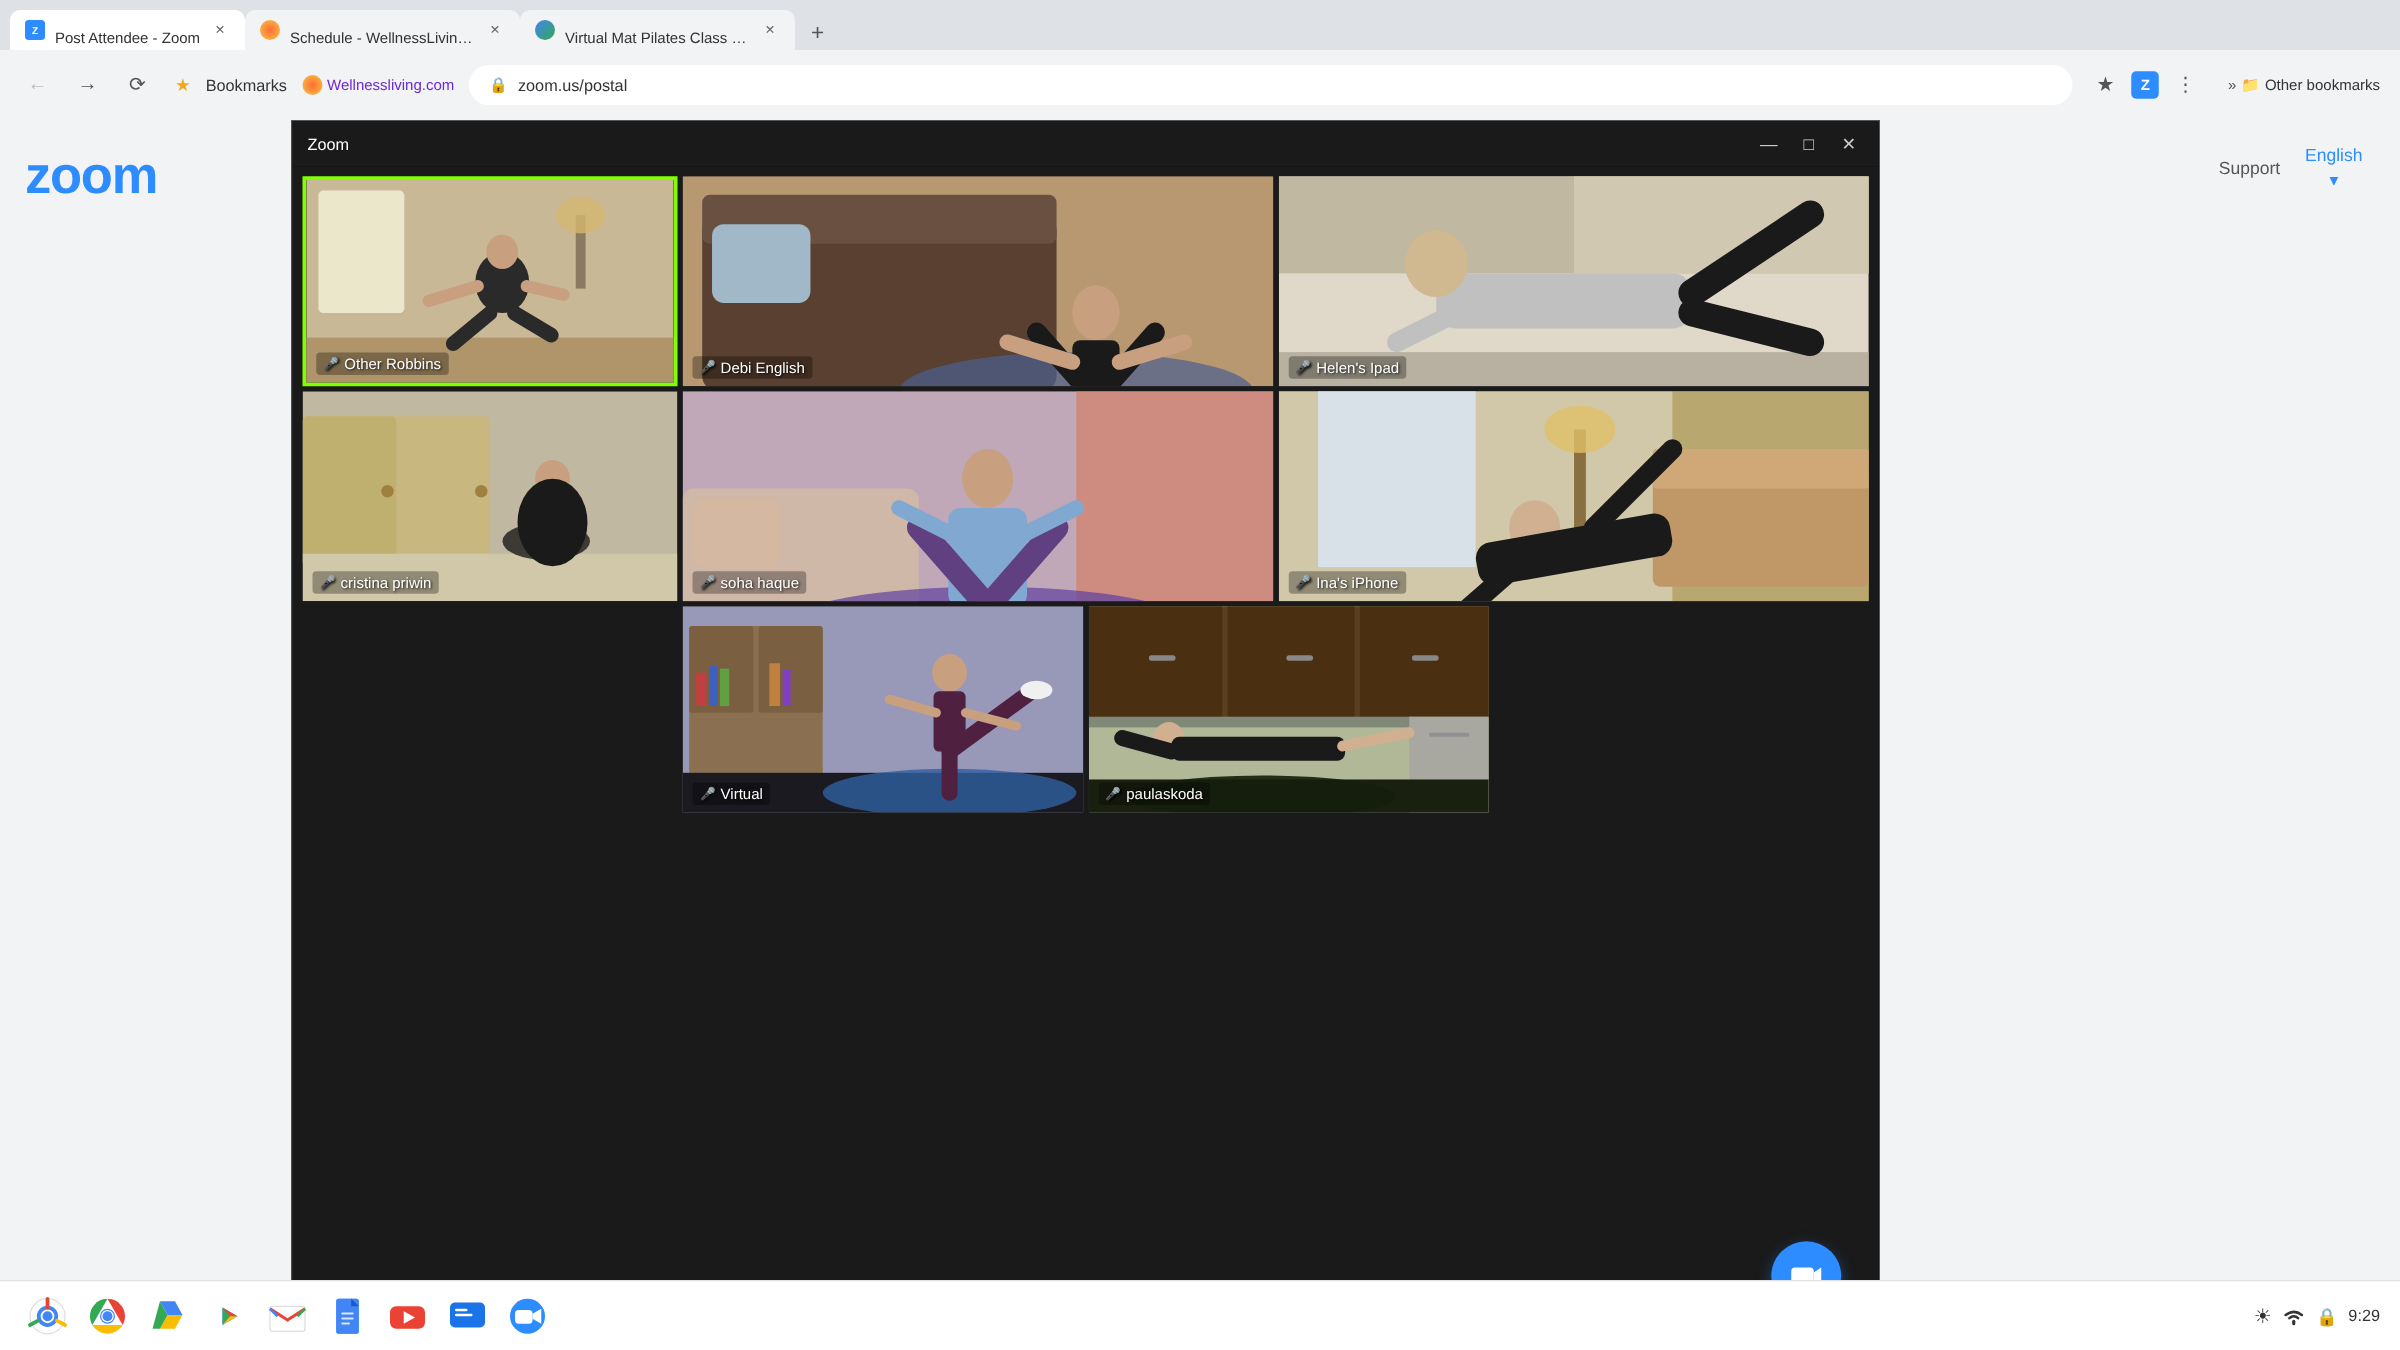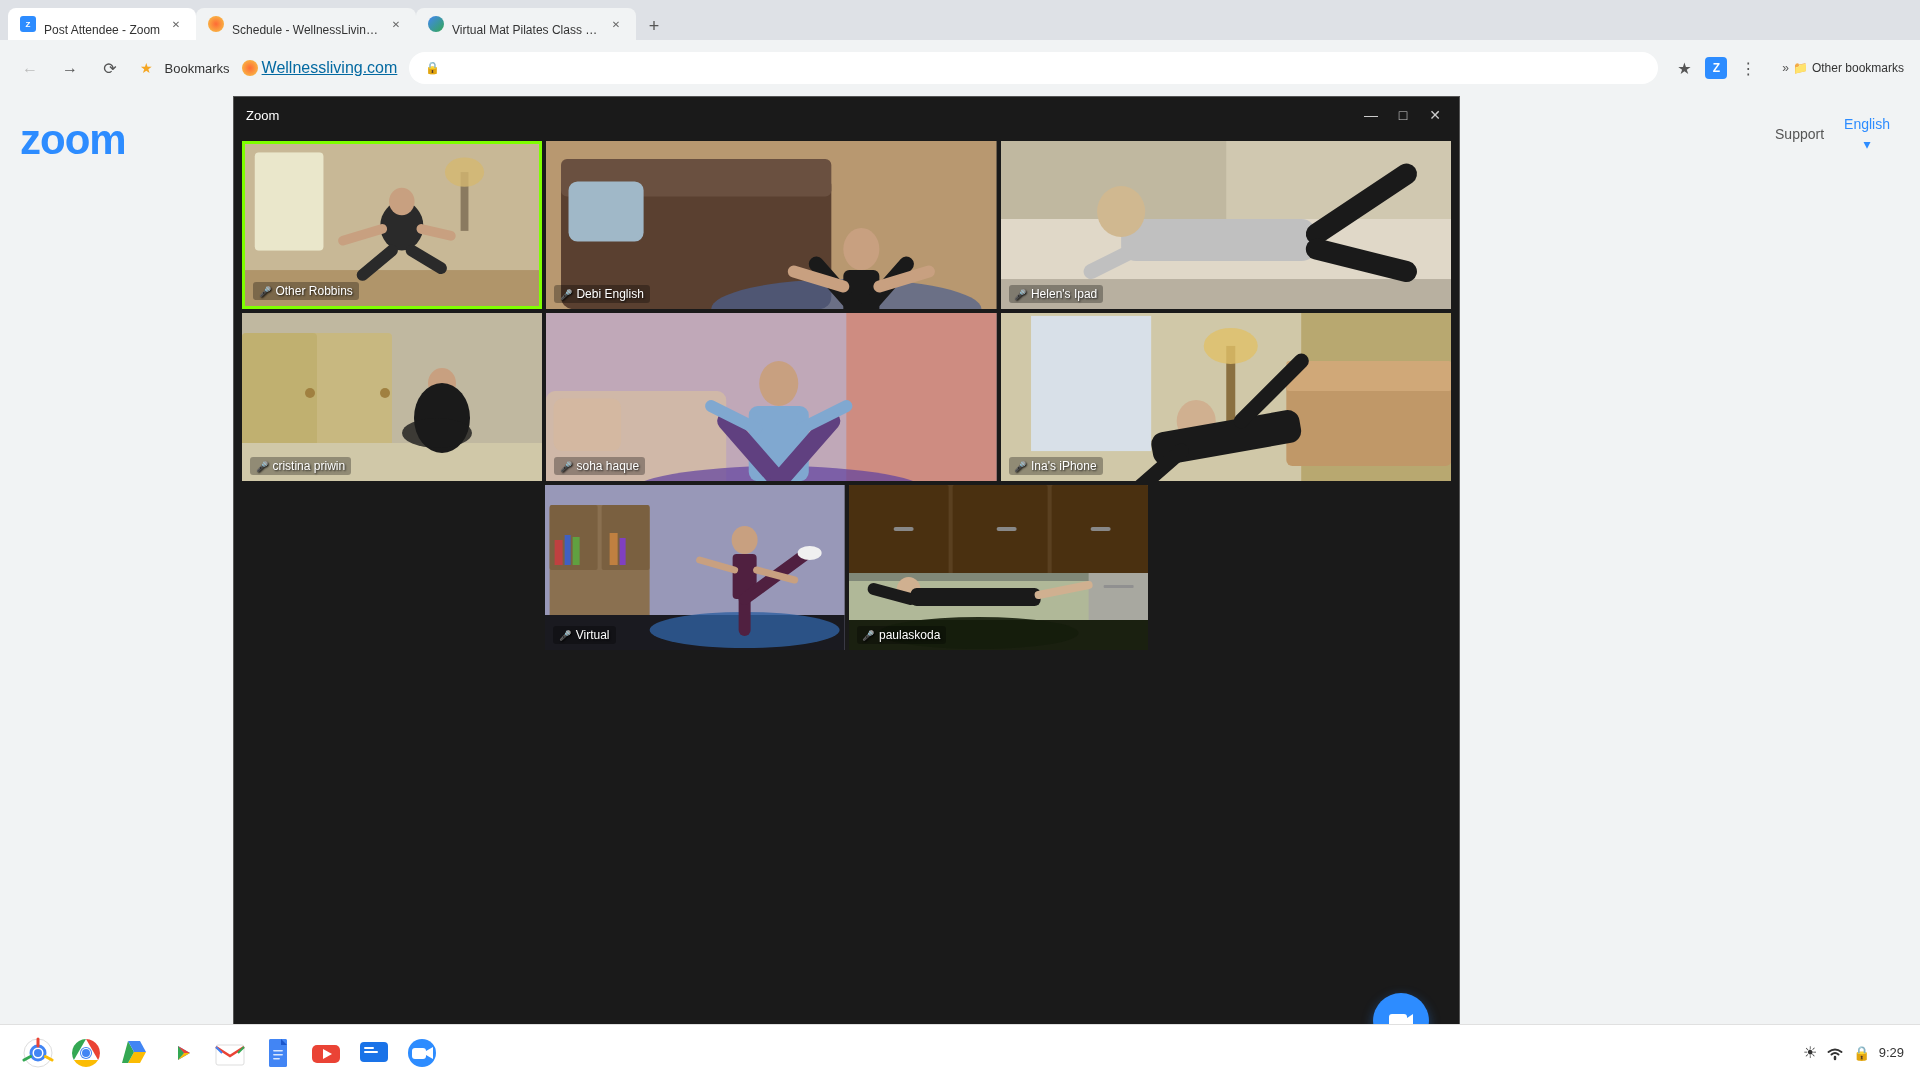--- a/index.html
+++ b/index.html
@@ -253,21 +253,21 @@
       border-radius: 3px;
     }
 
     .mic-icon {
       font-size: 10px;
       color: #ccc;
     }
 
     
     .zoom-page-right {
-      width: 460px;
+      width: 416px;
       background: #f1f3f4;
       display: flex;
       flex-direction: column;
       align-items: flex-end;
       padding: 20px 30px 0 0;
       gap: 8px;
     }
 
     .support-lang-row {
       display: flex;
@@ -407,26 +407,27 @@
 
     <div class="nav-btn disabled">←</div>
     <div class="nav-btn">→</div>
     <div class="nav-btn">⟳</div>
 
     <div style="display:flex;align-items:center;gap:12px;margin-left:4px;">
       <span style="color:#f5a623;font-size:14px;">★</span>
       <span style="font-size:13px;color:#333;font-weight:500;">Bookmarks</span>
       <div style="display:flex;align-items:center;gap:4px;">
         <div style="width:16px;height:16px;background:radial-gradient(circle,#ff6b35,#f7c948);border-radius:50%;"></div>
-        <span style="font-size:16px;color:#0369a1;text-decoration:underline;">Wellnessliving.com</span>
+        <span style="font-size:12px;color:#6d28d9;">Wellnessliving.com</span>
       </div>
     </div>
 
     <div class="address-input" style="flex:1;">
       <span class="address-lock">🔒</span>
+      <span class="address-text">zoom.us/postal</span>
     </div>
 
     <div class="toolbar-actions">
       <div class="toolbar-btn">★</div>
 
       <div style="width:28px;height:28px;display:flex;align-items:center;justify-content:center;">
         <div style="width:22px;height:22px;background:#2D8CFF;border-radius:4px;display:flex;align-items:center;justify-content:center;color:white;font-size:12px;font-weight:bold;">Z</div>
       </div>
       <div class="toolbar-btn">⋮</div>
     </div>

